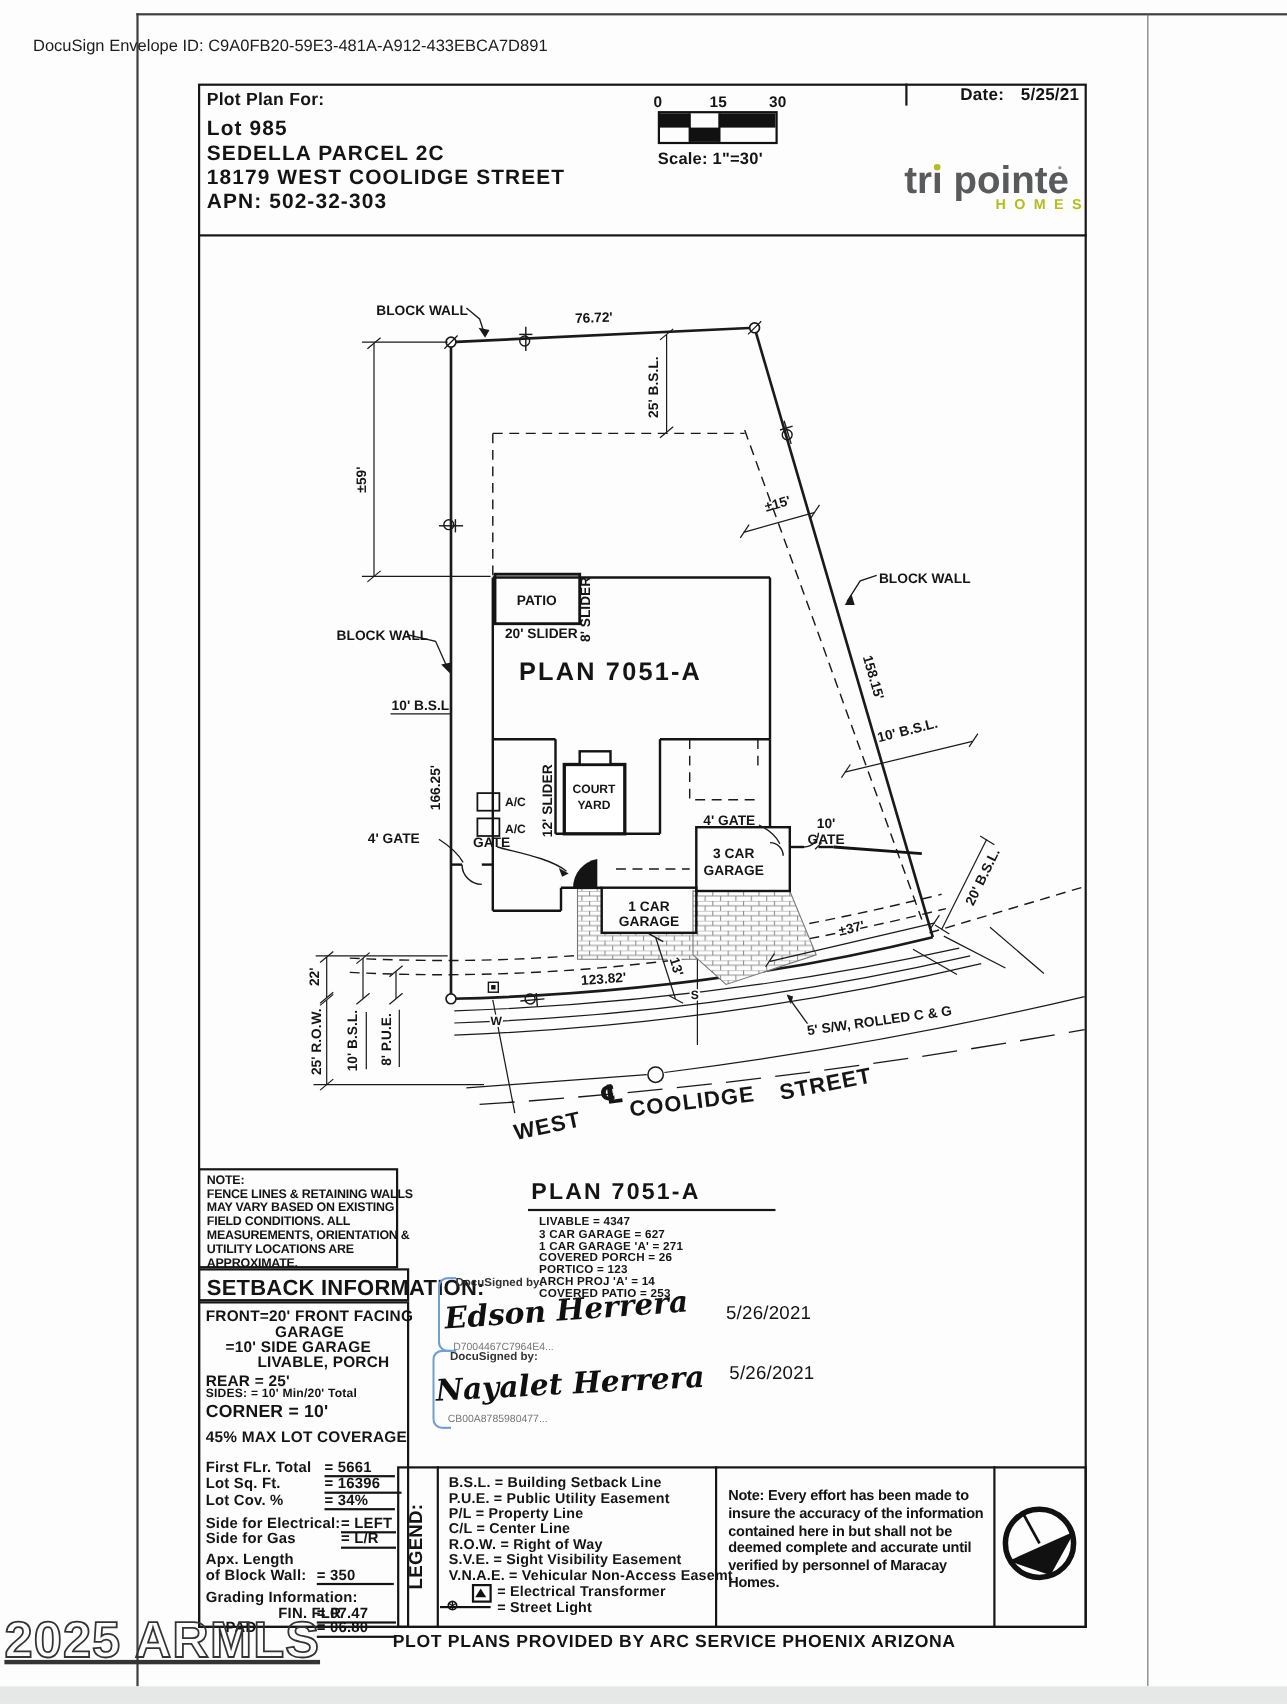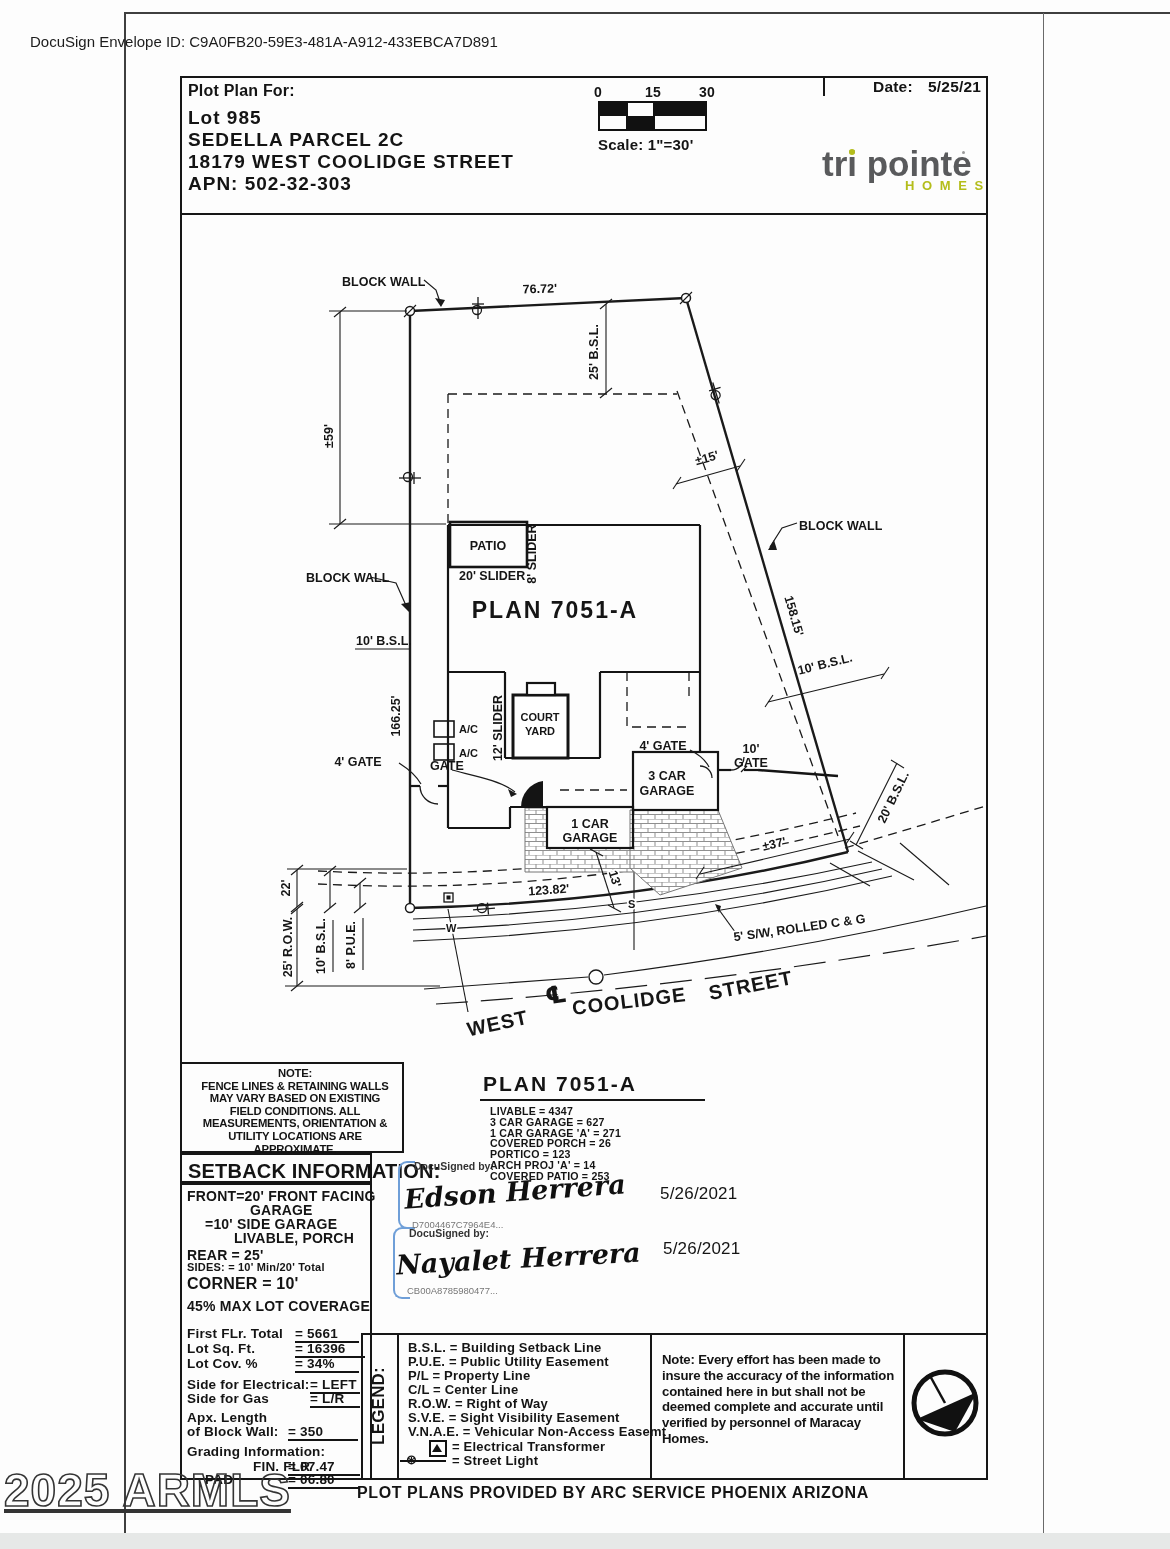--- a/index.html
+++ b/index.html
@@ -279,21 +279,21 @@
   <text class="s12" x="355" y="945" text-anchor="middle" transform="rotate(-90 355 945)">8' P.U.E.</text>
   <text class="s12 halo" x="800" y="932" text-anchor="middle" transform="rotate(-8 800 932)">5' S/W, ROLLED C &amp; G</text>
   <text class="s11 halo" x="446" y="932">W</text>
   <text class="s11 halo" x="628" y="908">S</text>
   <text class="s20" x="499" y="1030" text-anchor="middle" transform="rotate(-12 499 1030)">WEST</text>
   <text class="s24" x="557" y="1003" text-anchor="middle" transform="rotate(-8 557 1003)" style="font-family:'DejaVu Sans',sans-serif">℄</text>
   <text class="s20" x="630" y="1008" text-anchor="middle" transform="rotate(-7 630 1008)">COOLIDGE</text>
   <text class="s20" x="752" y="992" text-anchor="middle" transform="rotate(-11 752 992)">STREET</text>
 </svg>
 
-<div class="box" style="left:180px;top:1062px;width:224px;height:91px;text-align:center;">
+<div class="box" style="left:180px;top:1062px;width:182px;height:91px;">
   <div class="cad" style="font-size:11.3px;line-height:12.6px;letter-spacing:-0.2px;padding:3px 0 0 6px;">
     <div>NOTE:</div>
     <div>FENCE LINES &amp; RETAINING WALLS</div>
     <div>MAY VARY BASED ON EXISTING</div>
     <div>FIELD CONDITIONS. ALL</div>
     <div>MEASUREMENTS, ORIENTATION &amp;</div>
     <div>UTILITY LOCATIONS ARE</div>
     <div>APPROXIMATE.</div>
   </div>
 </div>

